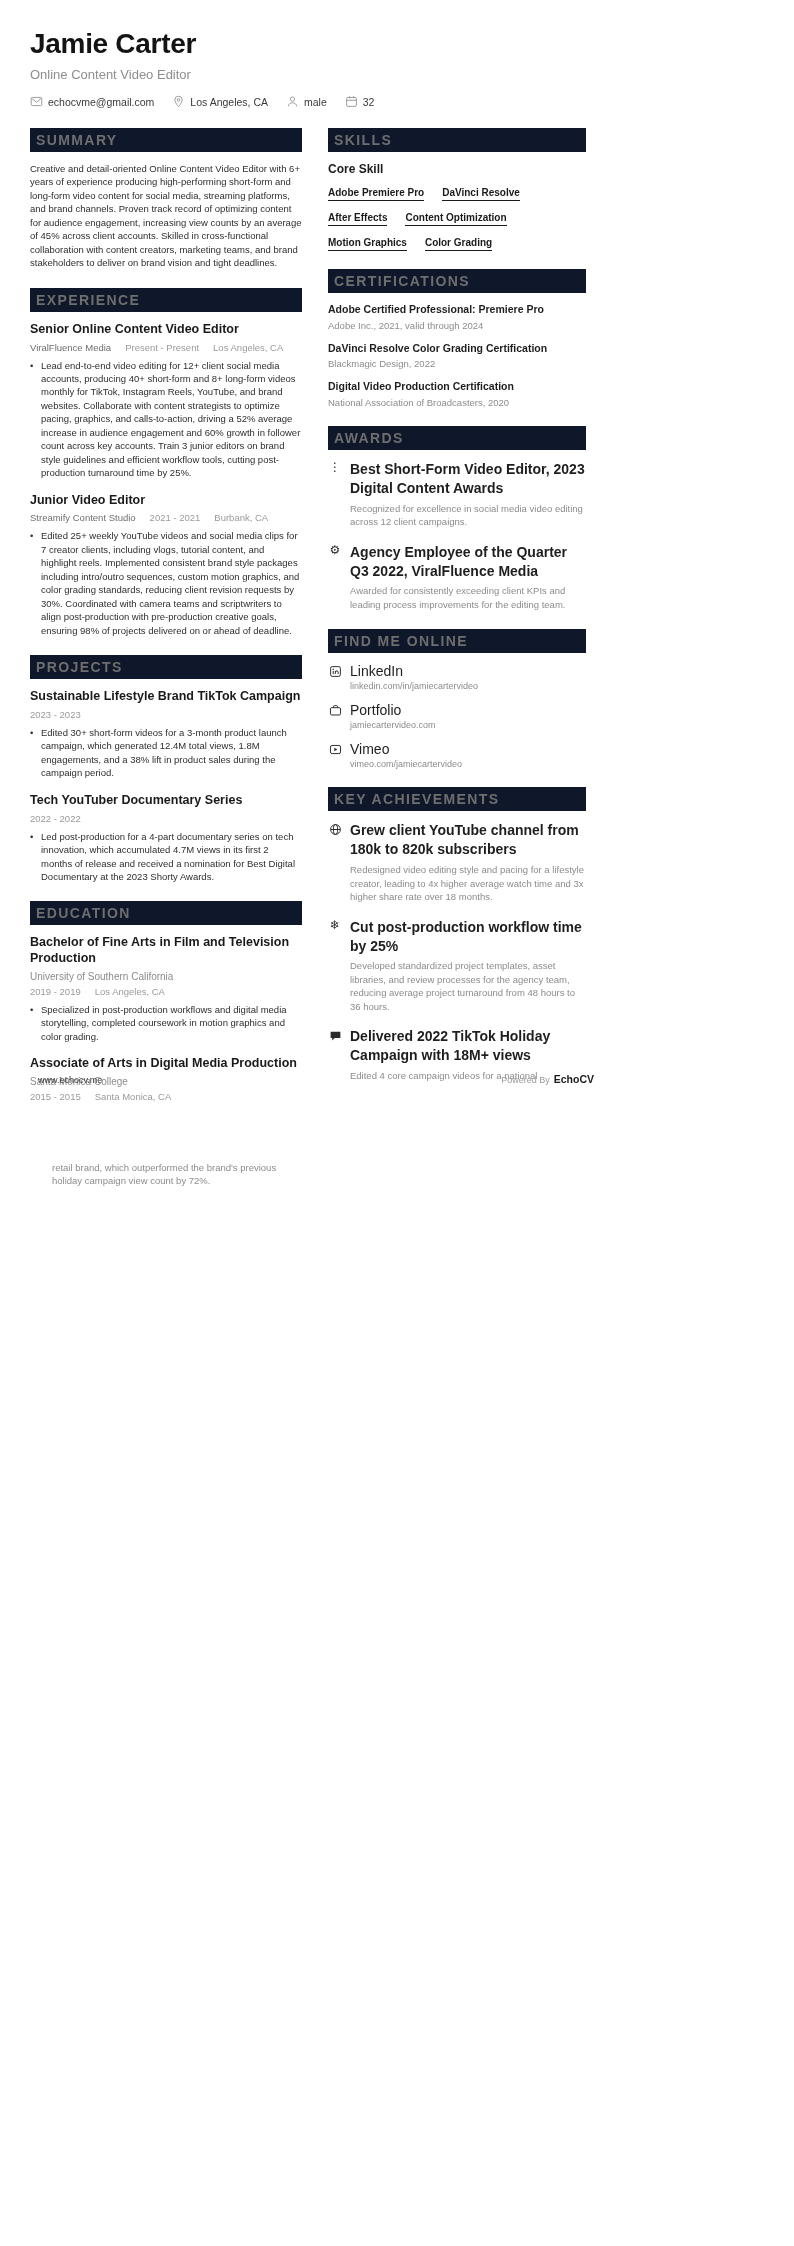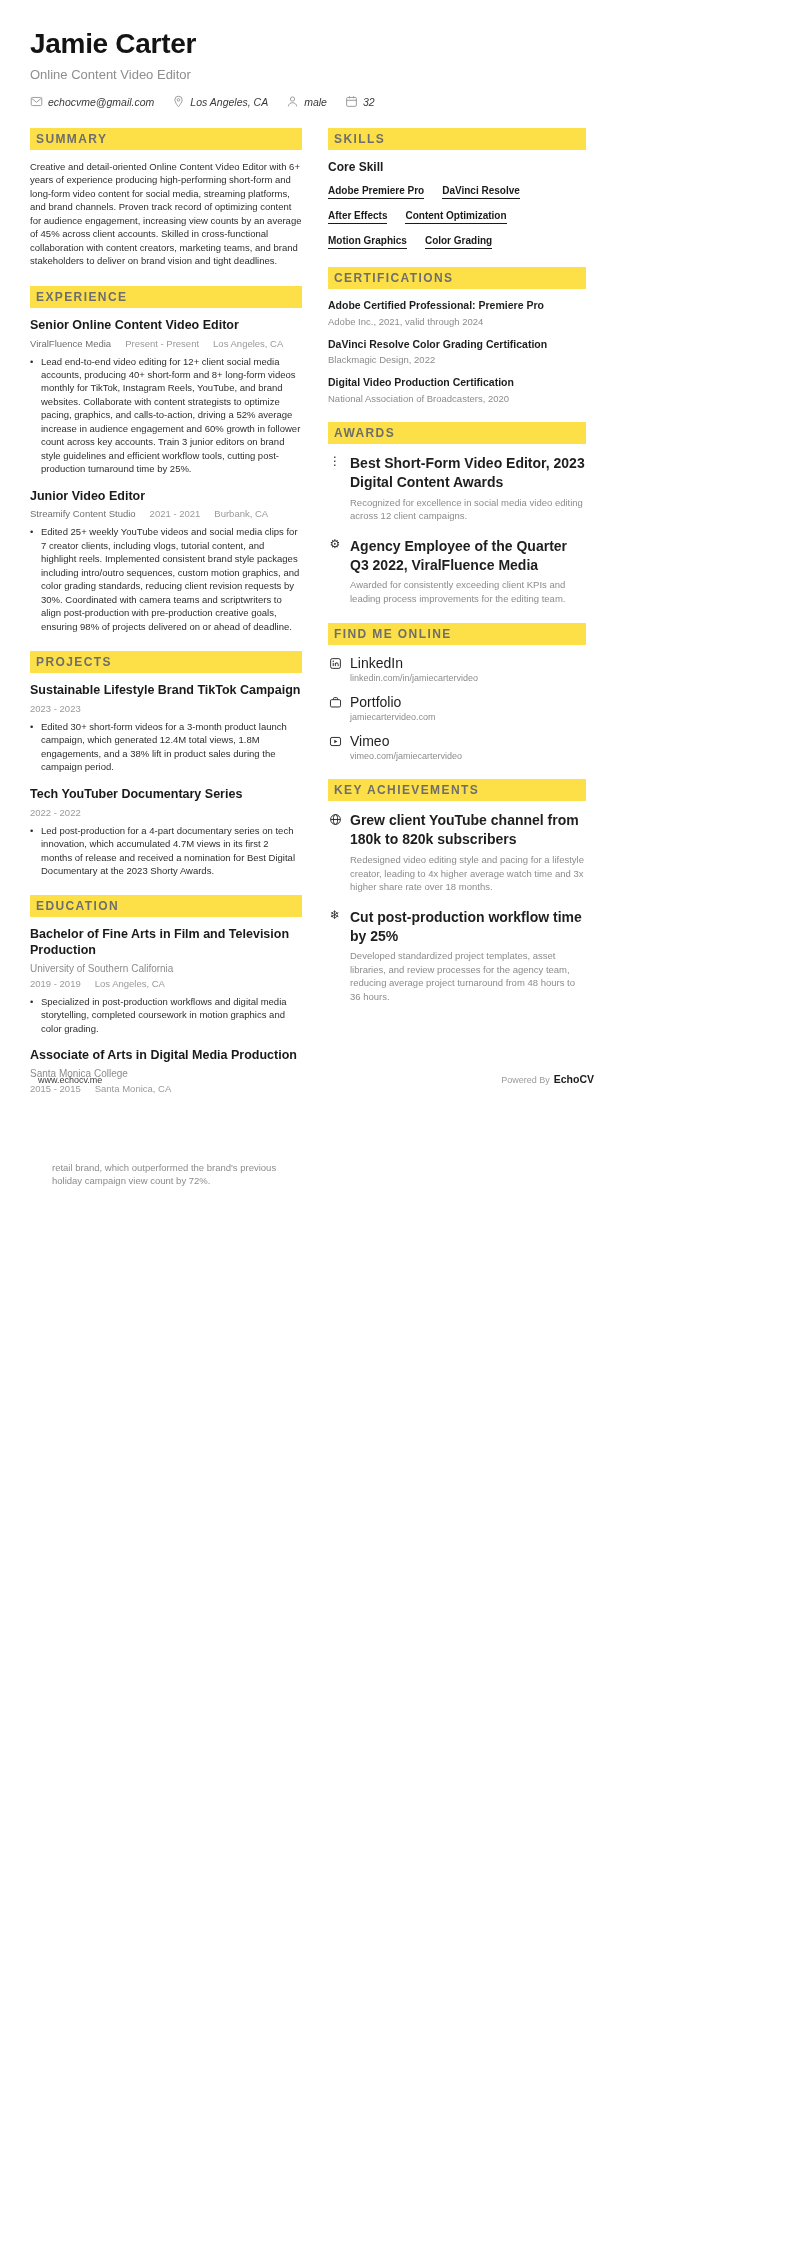--- a/index.html
+++ b/index.html
@@ -10,31 +10,31 @@
   }
   .canvas { width: 794px; height: 1681px; position: relative; background: #fff; }
   .page { position: relative; width: 794px; height: 1123px; overflow: hidden; background: #fff; }
 
   .content { padding: 28px 0 0 30px; width: 586px; }
 
   
   .name { font-size: 28px; font-weight: 700; color: #141414; letter-spacing: -0.3px; }
   .role { font-size: 13px; color: #8e8e8e; margin-top: 7px; }
   .contact { display: flex; align-items: center; gap: 18px; margin-top: 13px; }
-  .contact-item { display: inline-flex; align-items: center; gap: 5px; font-size: 10.5px; color: #3a3a3a; font-style: italic; }
+  .contact-item { display: inline-flex; align-items: center; gap: 5px; font-size: 10.5px; color: #3a3a3a; }
   .contact-item svg { color: #9a9a9a; display: block; }
 
   
   .cols { display: flex; gap: 26px; margin-top: 20px; }
   .col-left { width: 272px; flex: none; }
   .col-right { width: 258px; flex: none; }
 
   .sec { margin-bottom: 18px; }
   .sec-label {
-    background: #fde047; color: #6e6e6e; font-size: 12px; font-weight: 600;
+    background: #0f172a; color: #6e6e6e; font-size: 14px; font-weight: 600;
     letter-spacing: 1.4px; padding: 4px 6px; margin-bottom: 10px; text-transform: uppercase;
   }
 
   .body-text { font-size: 9.5px; line-height: 1.42; color: #2e2e2e; }
 
   .entry { margin-bottom: 13px; }
   .entry-title { font-size: 12.5px; font-weight: 700; color: #1a1a1a; margin-bottom: 4px; line-height: 1.25; }
   .entry-meta { display: flex; flex-wrap: wrap; gap: 14px; font-size: 9.5px; color: #9a9a9a; margin-bottom: 6px; }
   .entry-meta .company { color: #6f6f6f; }
   .school { font-size: 10px; color: #8c8c8c; margin-bottom: 4px; }
@@ -330,20 +330,31 @@
             </div>
 
             <div class="icon-row">
               <span class="ic glyph">❄</span>
               <div>
                 <div class="irow-title">Cut post-production workflow time by 25%</div>
                 <div class="irow-desc">Developed standardized project templates, asset libraries, and review processes for the agency team, reducing average project turnaround from 48 hours to 36 hours.</div>
               </div>
             </div>
 
+            <div class="icon-row">
+              <span class="ic">
+                <svg width="13" height="13" viewBox="0 0 16 16">
+                    <path d="M2 3.5h12v7.5H7l-3 3v-3H2z" fill="currentColor"></path>
+                  </svg>
+              </span>
+              <div>
+                <div class="irow-title">Delivered 2022 TikTok Holiday Campaign with 18M+ views</div>
+                <div class="irow-desc">Edited 4 core campaign videos for a national</div>
+              </div>
+            </div>
           </section>
 
         </div>
       </div>
     </div>
 
     <footer class="page-footer f1">
       <span class="footer-site">www.echocv.me</span>
       <span class="powered">
         <span class="powered-prefix">Powered By</span>

